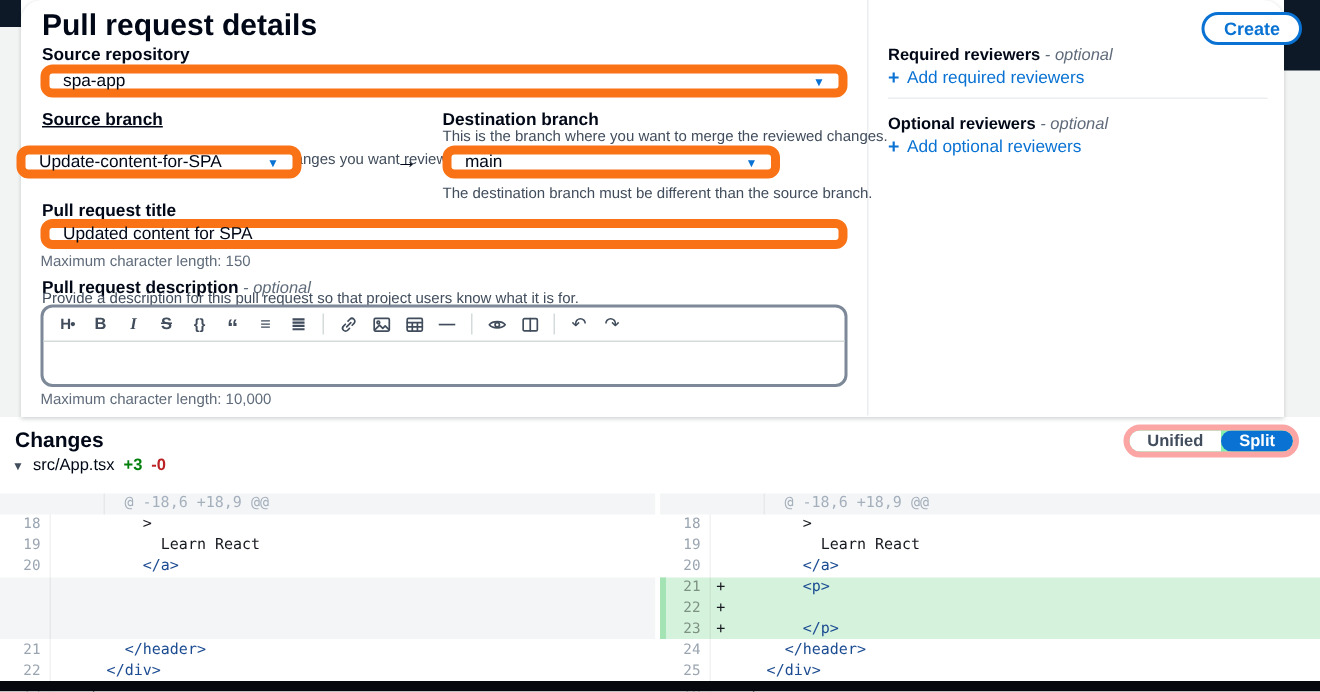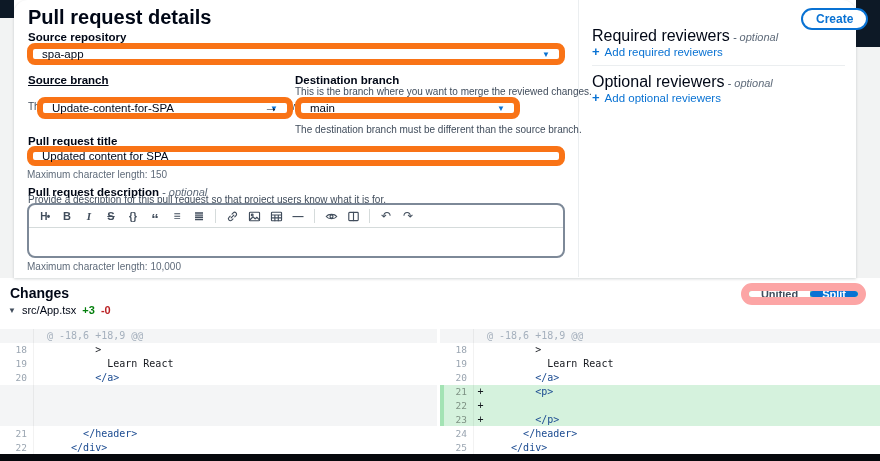--- a/index.html
+++ b/index.html
@@ -44,46 +44,46 @@
   .g-italic { font-style:italic; font-family:"Liberation Serif",serif; }
   .g-strikethrough { text-decoration:line-through; }
   .g-bold { font-weight:800; }
   .g-quote { font-size:15px; line-height:6px; padding-top:6px; }
   .g-heading { font-size:10px; font-weight:800; letter-spacing:-0.5px; }
   .g-code { font-size:10px; }
   .g-bulleted-list, .g-numbered-list { font-size:12px; }
   .g-undo, .g-redo { font-size:12px; font-weight:400; }
   .editor-area { height:28px; cursor:text; }
 
-  .rev-label { font-size:16px; font-weight:400; }
+  .rev-label { font-size:11px; font-weight:700; }
   .add-link { display:flex; align-items:center; gap:5px; color:#0972d3; font-size:11.5px; cursor:pointer; }
   .plus { font-weight:700; font-size:13px; }
 
   .changes-title { left:10px; top:285px; font-size:14px; font-weight:800; }
-  .seg-group { position:absolute; right:14px; top:283px; display:flex; border:8px solid #fca5a5; border-radius:12px;
+  .seg-group { position:absolute; right:14px; top:283px; display:flex; border:4px solid #fca5a5; border-radius:12px;
                background:#86efac; height:22px; overflow:hidden; }
   .seg { display:flex; align-items:center; padding:0 12px; font-size:11px; font-weight:700; color:#414d5c; cursor:pointer; background:#fff; border:none; font-family:inherit; }
   .seg.active { background:#0972d3; color:#fff; border-radius:10px; }
 
   .file-row { left:8px; top:304px; display:flex; align-items:center; gap:6px; cursor:pointer; }
   .expander { font-size:8px; color:#414d5c; }
   .file-name { font-size:11px; font-weight:400; }
   .stat-add { font-size:11px; font-weight:700; color:#037f0c; }
   .stat-del { font-size:11px; font-weight:700; color:#bb2124; }
 
   .diff { position:absolute; left:0; top:329px; width:880px; display:flex; }
   .dpanel { background:#fff; }
   .dpanel.left { width:437px; }
   .dpanel.sep { width:3px; background:#fff; }
   .dpanel.right { width:440px; }
   .drow { display:flex; height:13.9px; align-items:center; border-left:4px solid transparent; }
   .drow .ln { width:30px; text-align:right; padding-right:6px; font:9.5px "DejaVu Sans Mono",monospace; color:#9aa5b1; border-right:1px solid rgba(0,0,0,.05); align-self:stretch; display:flex; align-items:center; justify-content:flex-end; }
   .drow .sign { width:13px; text-align:center; font:10px "DejaVu Sans Mono",monospace; color:#16191f; }
   .drow .code { white-space:pre; font:10px "DejaVu Sans Mono",monospace; color:#16191f; }
-  .drow.hunk { background:#f4f5f6; }
+  .drow.hunk { background:#f4f5f6;padding-left:36px; }
   .drow.hunk .code { color:#a5b0bd; }
   .drow.empty { background:#f4f5f6; }
   .drow.added { background:#d5f2dd; border-left-color:#a3e3b4; }
   .drow.added .ln { color:#7d9183; }
   .tok-tag { color:#1b4b91 !important; }
 
   .bottom-bar { position:absolute; left:0; top:454px; width:880px; height:7px; background:#06080d; }
 </style>
 </head>
 <body>
@@ -125,21 +125,21 @@
 <button class="abs create-btn">Create</button>
 
 <div class="abs lbl" style="left:28px; top:31px;">Source repository</div>
 <div class="abs select" style="left:27px; top:43px; width:538px;">
   <span>spa-app</span>
   <span class="caret">▼</span>
 </div>
 
 <div class="abs lbl" style="left:28px; top:74px;text-decoration:underline;">Source branch</div>
 <div class="abs help" style="left:28px; top:86px;margin-top:15px;">This is the branch that contains the changes you want reviewed.</div>
-<div class="abs select" style="left:37px; top:97px; width:256px;gap:16px;">
+<div class="abs select" style="left:11px; top:97px; width:190px;gap:16px;">
   <span>Update-content-for-SPA</span>
   <span class="caret">▼</span>
 </div>
 
 <div class="abs arrow" style="left:264px; top:99px;">→</div>
 
 <div class="abs lbl" style="left:295px; top:74px;">Destination branch</div>
 <div class="abs help" style="left:295px; top:86px;">This is the branch where you want to merge the reviewed changes.</div>
 <div class="abs select" style="left:295px; top:97px; width:225px;">
   <span>main</span>

